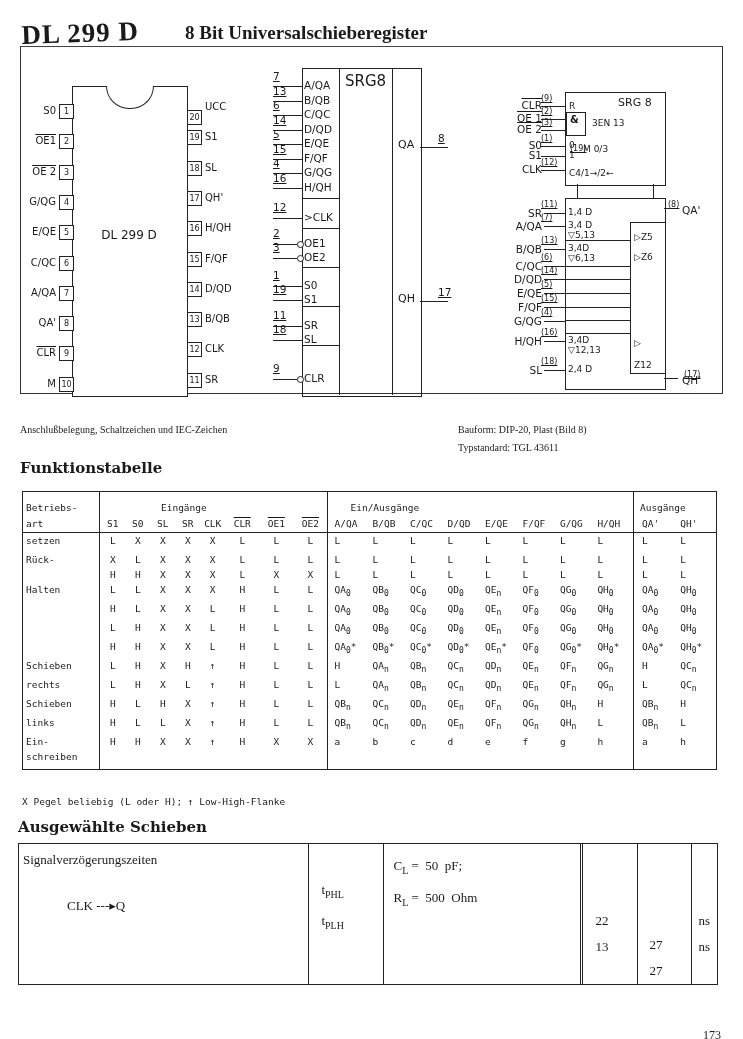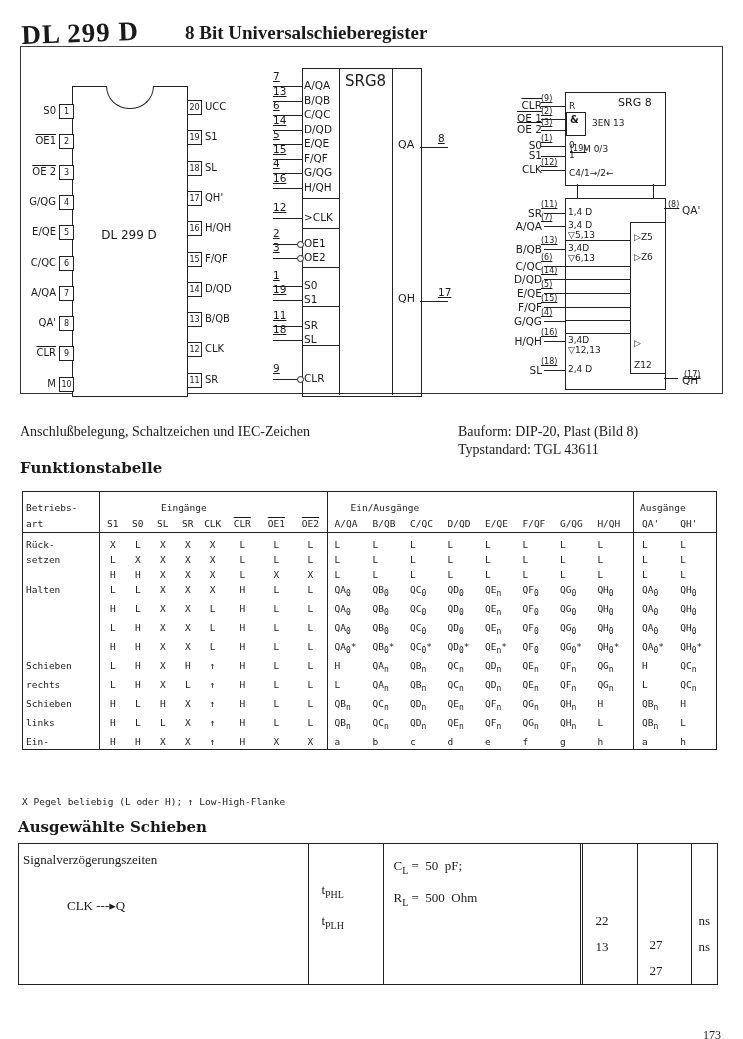--- a/index.html
+++ b/index.html
@@ -32,21 +32,21 @@
   
   .iec-top { left:565px; top:92px; width:99px; height:92px; border:1.5px solid #222; }
   .iec-bottom { left:565px; top:198px; width:99px; height:190px; border:1.5px solid #222; }
   .iec-neck { left:577px; top:184px; width:75px; height:14px; border-left:1.5px solid #222; border-right:1.5px solid #222; }
   .iec-sub { left:630px; top:222px; width:34px; height:150px; border:1px solid #222; border-right:none; }
   .iec-txt { font-size:9px; font-family:"DejaVu Sans", sans-serif; white-space:nowrap; }
   .iec-lbl { font-size:10.5px; font-family:"DejaVu Sans", sans-serif; white-space:nowrap; text-align:right; width:48px; }
   .iec-pin { font-size:8px; font-family:"DejaVu Sans", sans-serif; white-space:nowrap; text-decoration:underline; }
   .hline { height:0; border-top:1px solid #222; }
 
-  .caption { font-family:"Liberation Serif", serif; font-size:14px; }
+  .caption { font-family:"Liberation Serif", serif; font-size:10px; }
   .h2 { font-family:"DejaVu Serif", serif; font-weight:bold; font-size:15px; }
 
   
   .ft { left:22px; top:491px; width:695px; border:1.5px solid #222; border-collapse:collapse; font-family:"DejaVu Sans Mono", monospace; font-size:9.5px; }
   .ft td, .ft th { padding:0; font-weight:normal; text-align:left; vertical-align:top; height:15px; line-height:15px; }
   .ft .hdr td { height:16px; }
   .ft .c-mode { width:64px; padding-left:3px; border-right:1.5px solid #222; }
   .ft .c-in { width:22px; text-align:center; }
   .ft .c-in-wide { width:30px; text-align:center; }
   .ft .c-io { width:31px; padding-left:2px; }
@@ -88,21 +88,21 @@
       <div class="abs pin-box" style="left:59px;top:255.5px;">6</div>
       <div class="abs pin-name left" style="left:16px;top:256.5px;">C/QC</div>
       <div class="abs pin-box" style="left:59px;top:285.8px;">7</div>
       <div class="abs pin-name left" style="left:16px;top:286.8px;">A/QA</div>
       <div class="abs pin-box" style="left:59px;top:316.1px;">8</div>
       <div class="abs pin-name left" style="left:16px;top:317.1px;">QA'</div>
       <div class="abs pin-box" style="left:59px;top:346.4px;">9</div>
       <div class="abs pin-name left ol" style="left:16px;top:347.4px;">CLR</div>
       <div class="abs pin-box" style="left:59px;top:376.7px;">10</div>
       <div class="abs pin-name left" style="left:16px;top:377.7px;">M</div>
-      <div class="abs pin-box" style="left:187px;top:100px;">20</div>
+      <div class="abs pin-box" style="left:187px;top:110px;">20</div>
       <div class="abs pin-name" style="left:205px;top:101px;">UCC</div>
       <div class="abs pin-box" style="left:187px;top:130.3px;">19</div>
       <div class="abs pin-name" style="left:205px;top:131.3px;">S1</div>
       <div class="abs pin-box" style="left:187px;top:160.6px;">18</div>
       <div class="abs pin-name" style="left:205px;top:161.6px;">SL</div>
       <div class="abs pin-box" style="left:187px;top:190.9px;">17</div>
       <div class="abs pin-name" style="left:205px;top:191.9px;">QH'</div>
       <div class="abs pin-box" style="left:187px;top:221.2px;">16</div>
       <div class="abs pin-name" style="left:205px;top:222.2px;">H/QH</div>
       <div class="abs pin-box" style="left:187px;top:251.5px;">15</div>
@@ -308,60 +308,60 @@
         <td class="c-io">C/QC</td>
         <td class="c-io">D/QD</td>
         <td class="c-io">E/QE</td>
         <td class="c-io">F/QF</td>
         <td class="c-io">G/QG</td>
         <td class="c-io">H/QH</td>
         <td class="c-io sep-l" style="padding-left:8px;">QA'</td>
         <td class="c-io">QH'</td>
       </tr>
       <tr>
+        <td class="c-mode">setzen</td>
+        <td class="c-in">L</td>
+        <td class="c-in">X</td>
+        <td class="c-in">X</td>
+        <td class="c-in">X</td>
+        <td class="c-in">X</td>
+        <td class="c-in-wide">L</td>
+        <td class="c-in-wide">L</td>
+        <td class="c-in-wide">L</td>
+        <td class="c-io sep-l" style="padding-left:6px;">L</td>
+        <td class="c-io">L</td>
+        <td class="c-io">L</td>
+        <td class="c-io">L</td>
+        <td class="c-io">L</td>
+        <td class="c-io">L</td>
+        <td class="c-io">L</td>
+        <td class="c-io">L</td>
+        <td class="c-io sep-l" style="padding-left:8px;">L</td>
+        <td class="c-io">L</td>
+      </tr>
+      <tr>
         <td class="c-mode" style="padding-top:4px;">Rück-</td>
         <td class="c-in" style="padding-top:4px;">X</td>
         <td class="c-in" style="padding-top:4px;">L</td>
         <td class="c-in" style="padding-top:4px;">X</td>
         <td class="c-in" style="padding-top:4px;">X</td>
         <td class="c-in" style="padding-top:4px;">X</td>
         <td class="c-in-wide" style="padding-top:4px;">L</td>
         <td class="c-in-wide" style="padding-top:4px;">L</td>
         <td class="c-in-wide" style="padding-top:4px;">L</td>
         <td class="c-io sep-l" style="padding-left:6px;padding-top:4px;">L</td>
         <td class="c-io" style="padding-top:4px;">L</td>
         <td class="c-io" style="padding-top:4px;">L</td>
         <td class="c-io" style="padding-top:4px;">L</td>
         <td class="c-io" style="padding-top:4px;">L</td>
         <td class="c-io" style="padding-top:4px;">L</td>
         <td class="c-io" style="padding-top:4px;">L</td>
         <td class="c-io" style="padding-top:4px;">L</td>
         <td class="c-io sep-l" style="padding-left:8px;padding-top:4px;">L</td>
         <td class="c-io" style="padding-top:4px;">L</td>
-      </tr>
-      <tr>
-        <td class="c-mode">setzen</td>
-        <td class="c-in">L</td>
-        <td class="c-in">X</td>
-        <td class="c-in">X</td>
-        <td class="c-in">X</td>
-        <td class="c-in">X</td>
-        <td class="c-in-wide">L</td>
-        <td class="c-in-wide">L</td>
-        <td class="c-in-wide">L</td>
-        <td class="c-io sep-l" style="padding-left:6px;">L</td>
-        <td class="c-io">L</td>
-        <td class="c-io">L</td>
-        <td class="c-io">L</td>
-        <td class="c-io">L</td>
-        <td class="c-io">L</td>
-        <td class="c-io">L</td>
-        <td class="c-io">L</td>
-        <td class="c-io sep-l" style="padding-left:8px;">L</td>
-        <td class="c-io">L</td>
       </tr>
       <tr>
         <td class="c-mode"></td>
         <td class="c-in">H</td>
         <td class="c-in">H</td>
         <td class="c-in">X</td>
         <td class="c-in">X</td>
         <td class="c-in">X</td>
         <td class="c-in-wide">L</td>
         <td class="c-in-wide">X</td>
@@ -558,20 +558,41 @@
         <td class="c-io sep-l" style="padding-left:6px;">a</td>
         <td class="c-io">b</td>
         <td class="c-io">c</td>
         <td class="c-io">d</td>
         <td class="c-io">e</td>
         <td class="c-io">f</td>
         <td class="c-io">g</td>
         <td class="c-io">h</td>
         <td class="c-io sep-l" style="padding-left:8px;">a</td>
         <td class="c-io">h</td>
+      </tr>
+      <tr style="height:20px;">
+        <td class="c-mode">schreiben</td>
+        <td class="c-in"></td>
+        <td class="c-in"></td>
+        <td class="c-in"></td>
+        <td class="c-in"></td>
+        <td class="c-in"></td>
+        <td class="c-in-wide"></td>
+        <td class="c-in-wide"></td>
+        <td class="c-in-wide"></td>
+        <td class="c-io sep-l" style="padding-left:6px;"></td>
+        <td class="c-io"></td>
+        <td class="c-io"></td>
+        <td class="c-io"></td>
+        <td class="c-io"></td>
+        <td class="c-io"></td>
+        <td class="c-io"></td>
+        <td class="c-io"></td>
+        <td class="c-io sep-l" style="padding-left:8px;"></td>
+        <td class="c-io"></td>
       </tr>
     </tbody>
 </table>
 <div class="abs legend" style="left:22px;top:796px;">X Pegel beliebig (L oder H);  ↑ Low-High-Flanke</div>
 
 <div class="abs h2" style="left:18px;top:818px;">Ausgewählte Schieben</div>
 
 <table class="abs kt">
   <tbody>
   <tr style="height:124px;">

